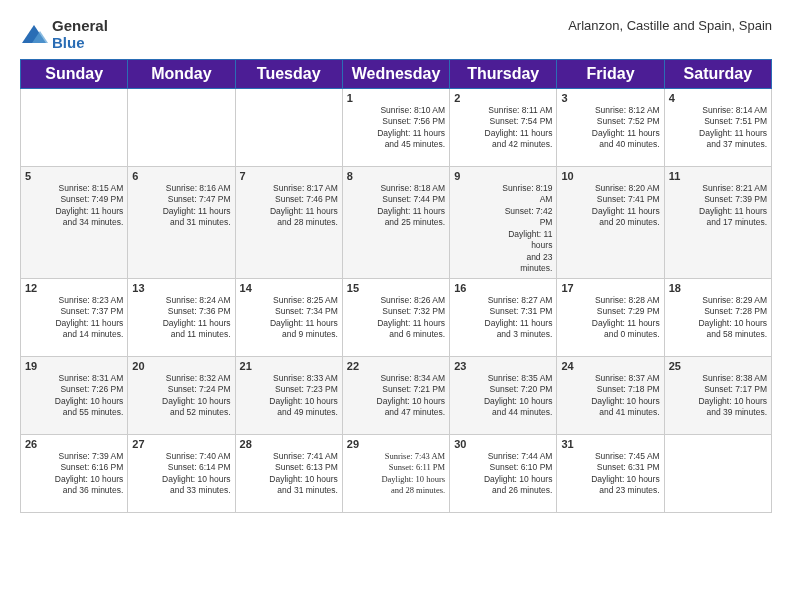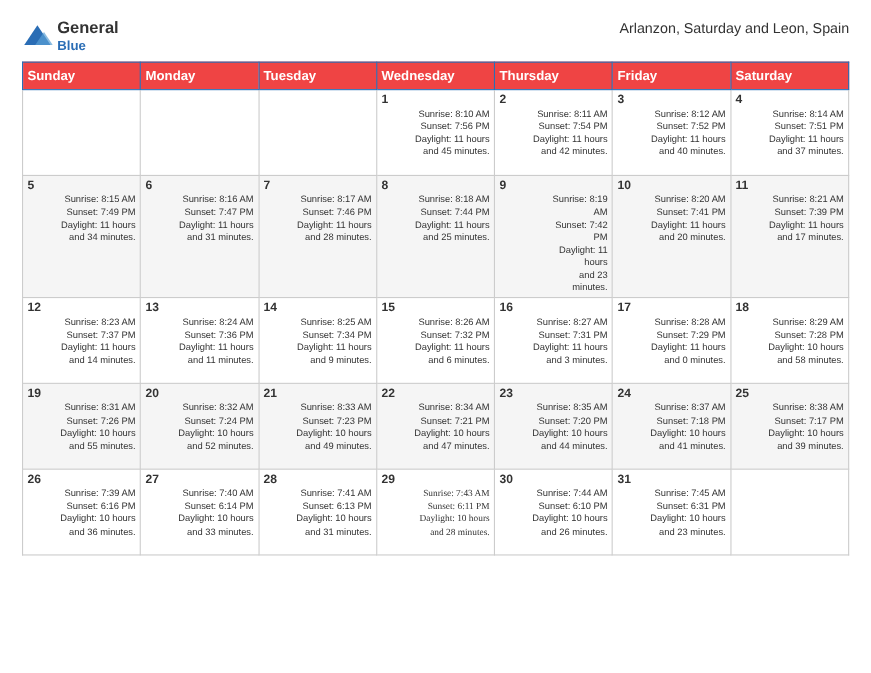--- a/index.html
+++ b/index.html
@@ -30,21 +30,21 @@
       display: flex;
       flex-direction: column;
       line-height: 1.1;
     }
     .logo-general {
       font-size: 15px;
       font-weight: bold;
       color: #333;
     }
     .logo-blue {
-      font-size: 12px;
+      font-size: 15px;
       font-weight: bold;
       color: #2a6db5;
     }
     .logo-icon {
       width: 28px;
       height: 28px;
     }
     .title-block {
       text-align: right;
     }
@@ -57,26 +57,26 @@
     .location {
       font-size: 13px;
       color: #333;
     }
     .calendar {
       width: 100%;
       border-collapse: collapse;
       border: 1px solid #ccc;
     }
     .calendar th {
-      background: #ef4444;
+      background: #4c1d95;
       color: #fff;
-      font-size: 12px;
+      font-size: 16px;
       font-weight: bold;
       padding: 5px 4px;
-      text-align: left;
+      text-align: center;
       border: 1px solid #2a6db5;
     }
     .calendar td {
       border: 1px solid #ccc;
       vertical-align: top;
       padding: 3px 4px;
       width: calc(100% / 7);
       height: 78px;
       background: #fff;
     }
@@ -109,21 +109,21 @@
       <svg class="logo-icon" viewBox="0 0 28 28">
         <polygon points="14,4 26,22 2,22" fill="#2a6db5"></polygon>
         <polygon points="20,10 28,22 12,22" fill="#5a9fd4" opacity="0.7"></polygon>
       </svg>
       <div class="logo-text">
         <span class="logo-general">General</span>
         <span class="logo-blue">Blue</span>
       </div>
     </div>
     <div class="title-block">
-      <div class="location">Arlanzon, Saturday and Leon, Spain</div>
+      <div class="location">Arlanzon, Castille and Spain, Spain</div>
     </div>
   </div>
 
   <table class="calendar">
     <thead>
       <tr>
       <th>Sunday</th>
           <th>Monday</th>
           <th>Tuesday</th>
           <th>Wednesday</th>

